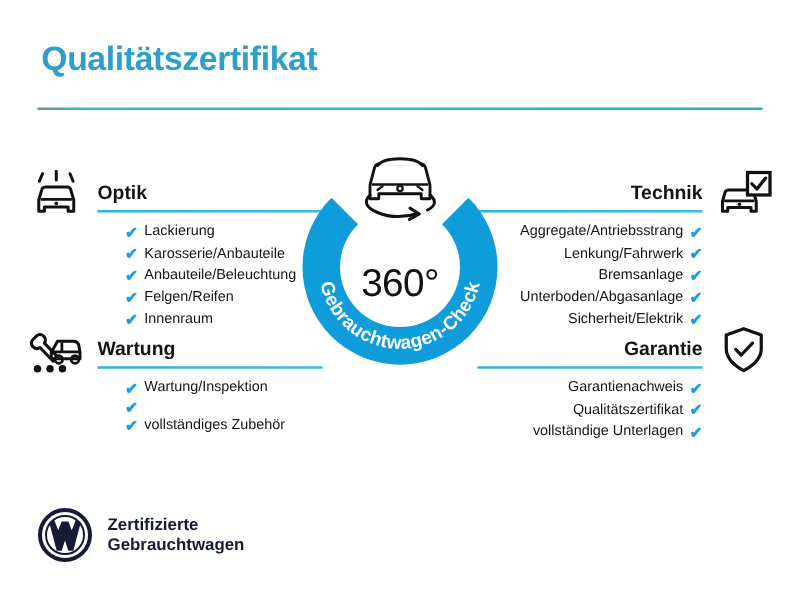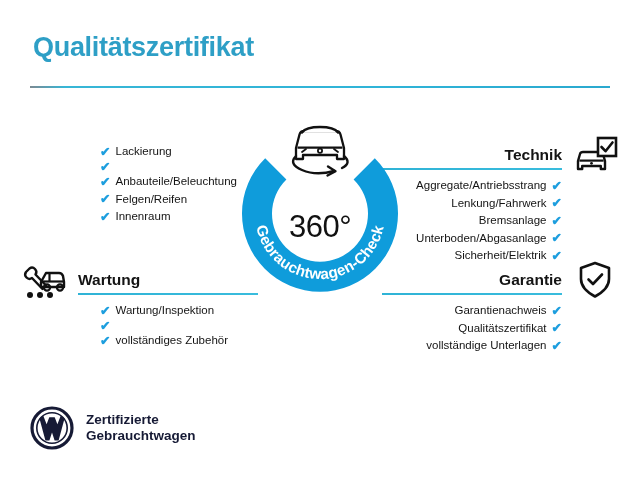--- a/index.html
+++ b/index.html
@@ -157,27 +157,45 @@
 </style>
 </head>
 <body>
 
 <div id="page">
 
   <div id="page-title">Qualitätszertifikat</div>
   <div id="header-rule"></div>
 
   <div class="section sec-left" id="sec-optik">
+    <div class="sec-head">
+      <span class="sec-icon">
+        <svg viewBox="0 0 46 38" width="46" height="38">
+          <g stroke="#111" stroke-width="2.4" stroke-linecap="round" fill="none">
+            <line x1="12" y1="3" x2="9.5" y2="9"></line>
+            <line x1="23" y1="1" x2="23" y2="8"></line>
+            <line x1="34" y1="3" x2="36.5" y2="9"></line>
+          </g>
+          <path d="M9 24 L11.5 15.5 Q12 13.5 14.5 13.5 L31.5 13.5 Q34 13.5 34.5 15.5 L37 24
+                   L37 33 L32.5 33 L32.5 29.5 L13.5 29.5 L13.5 33 L9 33 Z" fill="none" stroke="#111" stroke-width="2.4" stroke-linejoin="round"></path>
+          <line x1="10.5" y1="23.5" x2="35.5" y2="23.5" stroke="#111" stroke-width="2.2"></line>
+          <circle cx="23" cy="26.6" r="1.5" fill="#111"></circle>
+        </svg>
+      </span>
+      <span class="sec-title">Optik</span>
+      <span class="sec-rule"></span>
+    </div>
     <ul class="items">
       <li class="item">
           <span class="tick">✔</span>
           <span>Lackierung</span>
         </li>
       <li class="item">
           <span class="tick">✔</span>
+          <span>Karosserie/Anbauteile</span>
         </li>
       <li class="item">
           <span class="tick">✔</span>
           <span>Anbauteile/Beleuchtung</span>
         </li>
       <li class="item">
           <span class="tick">✔</span>
           <span>Felgen/Reifen</span>
         </li>
       <li class="item">

